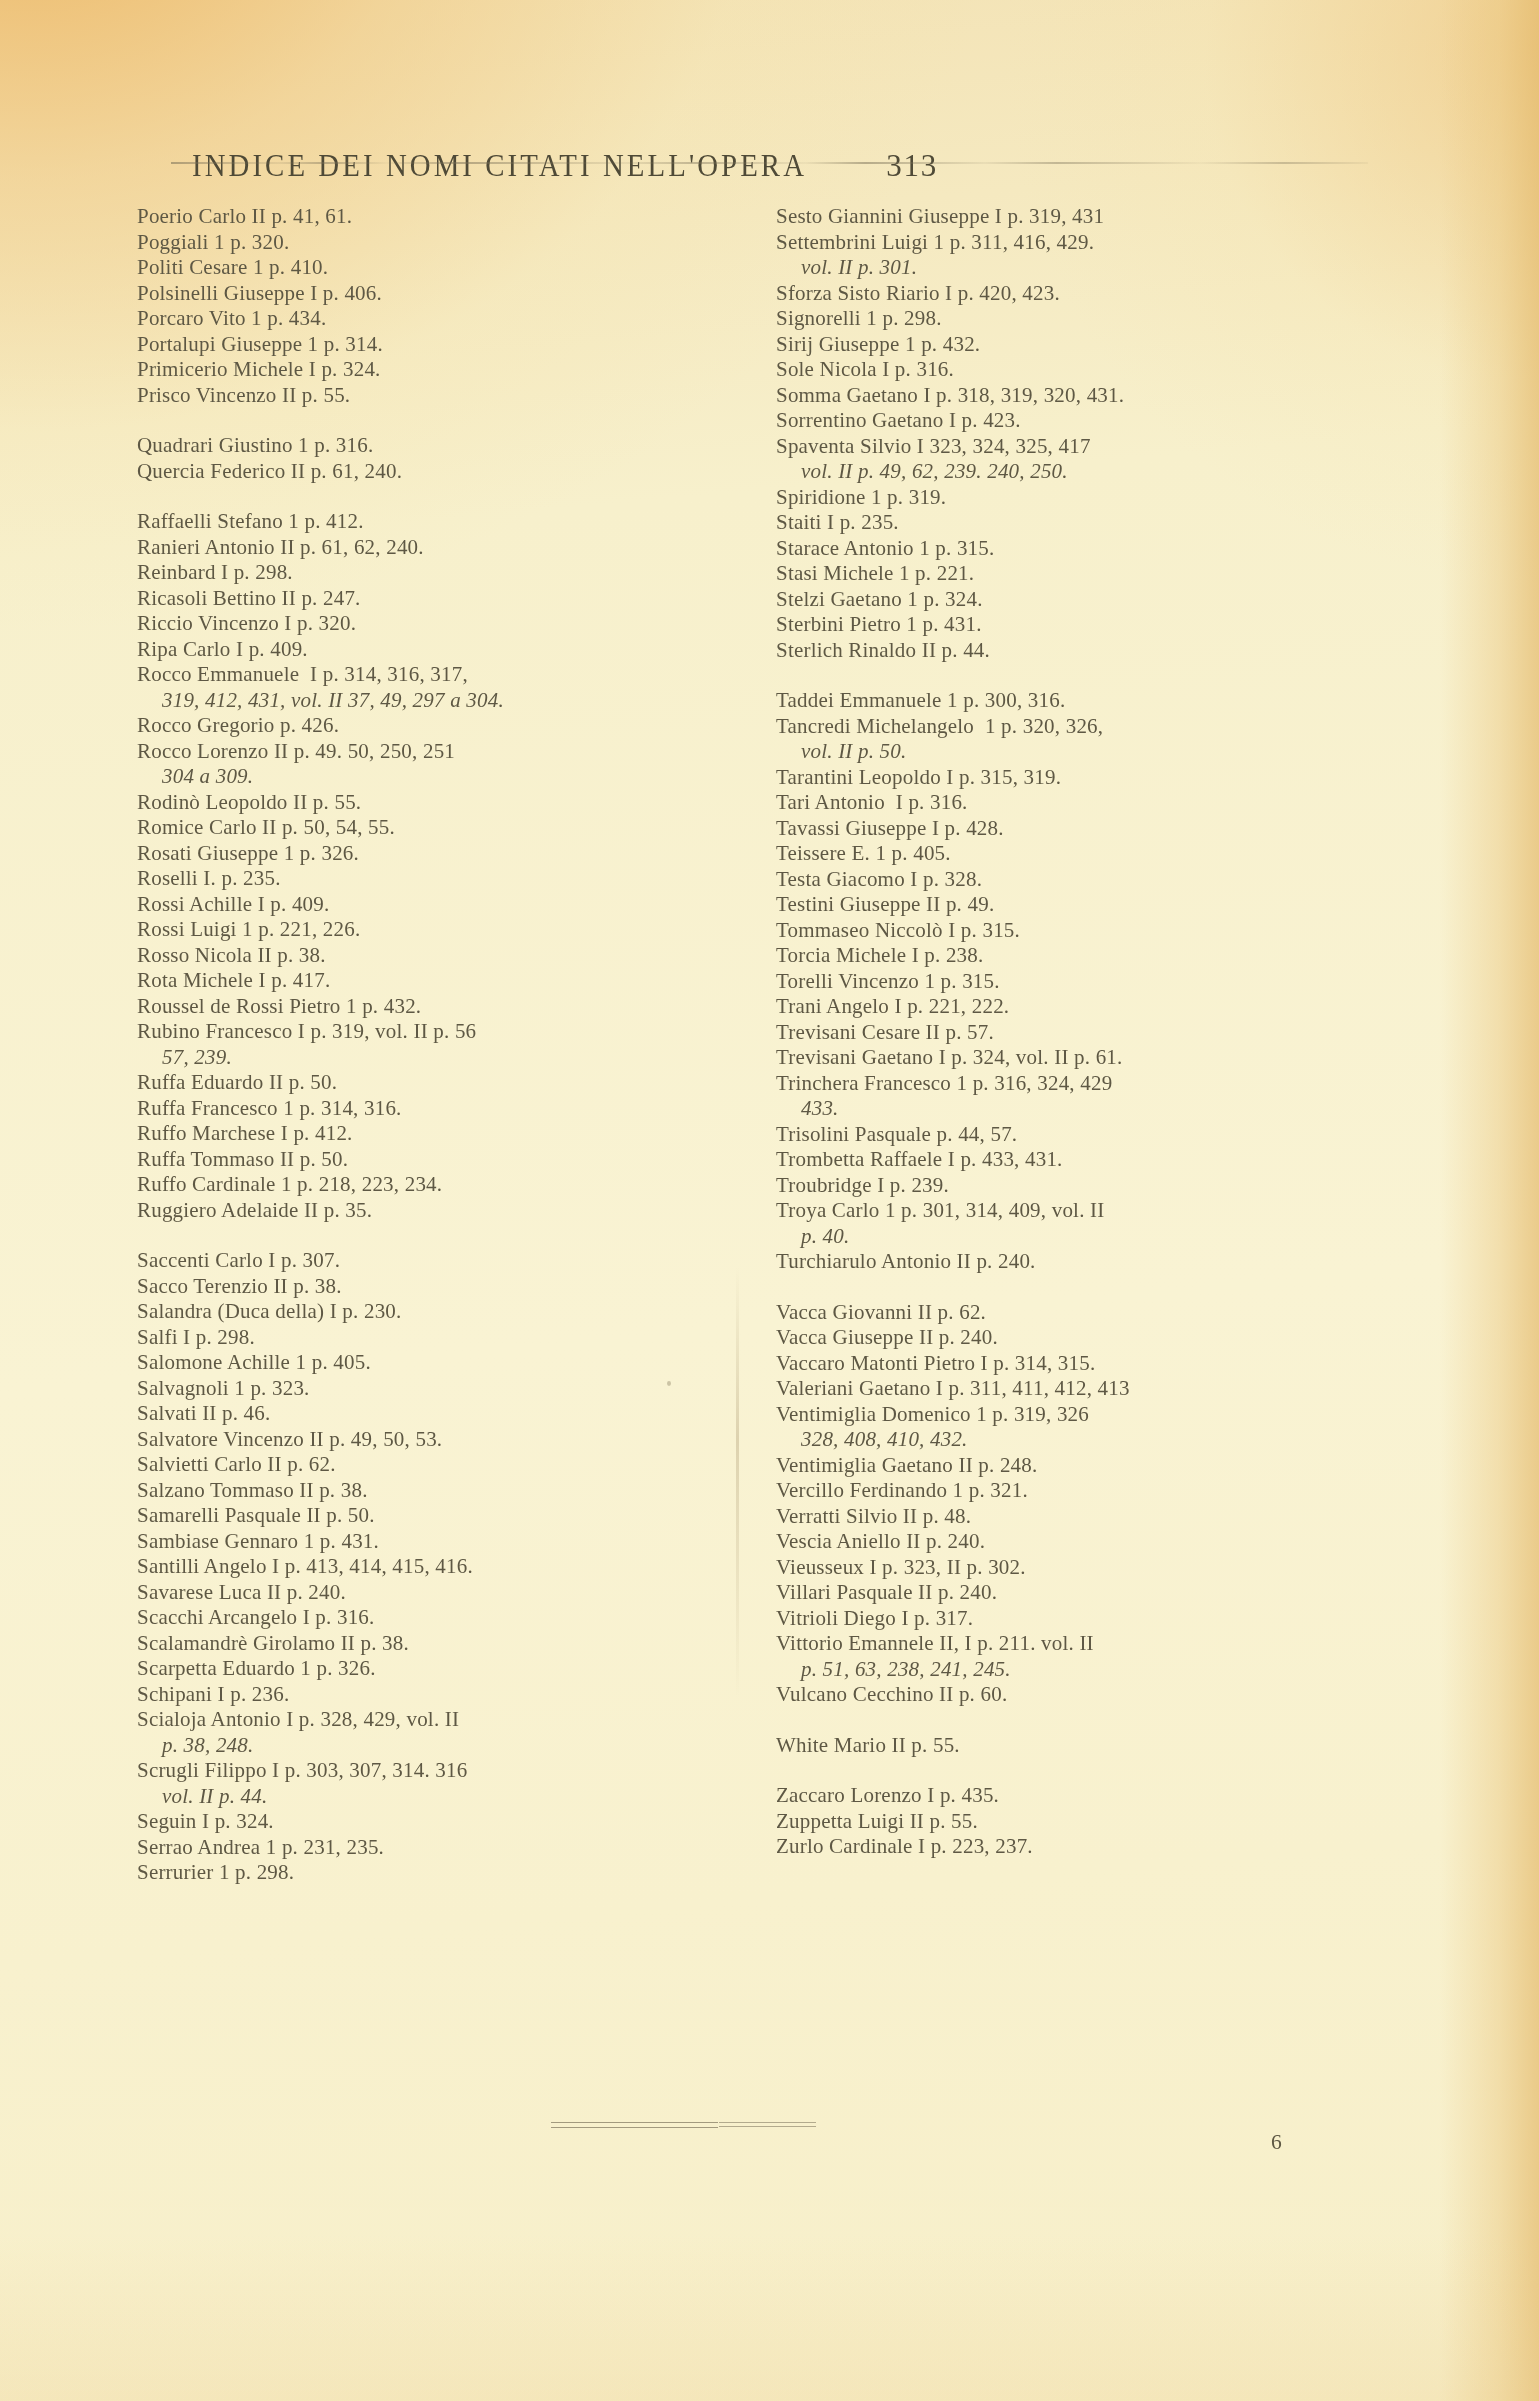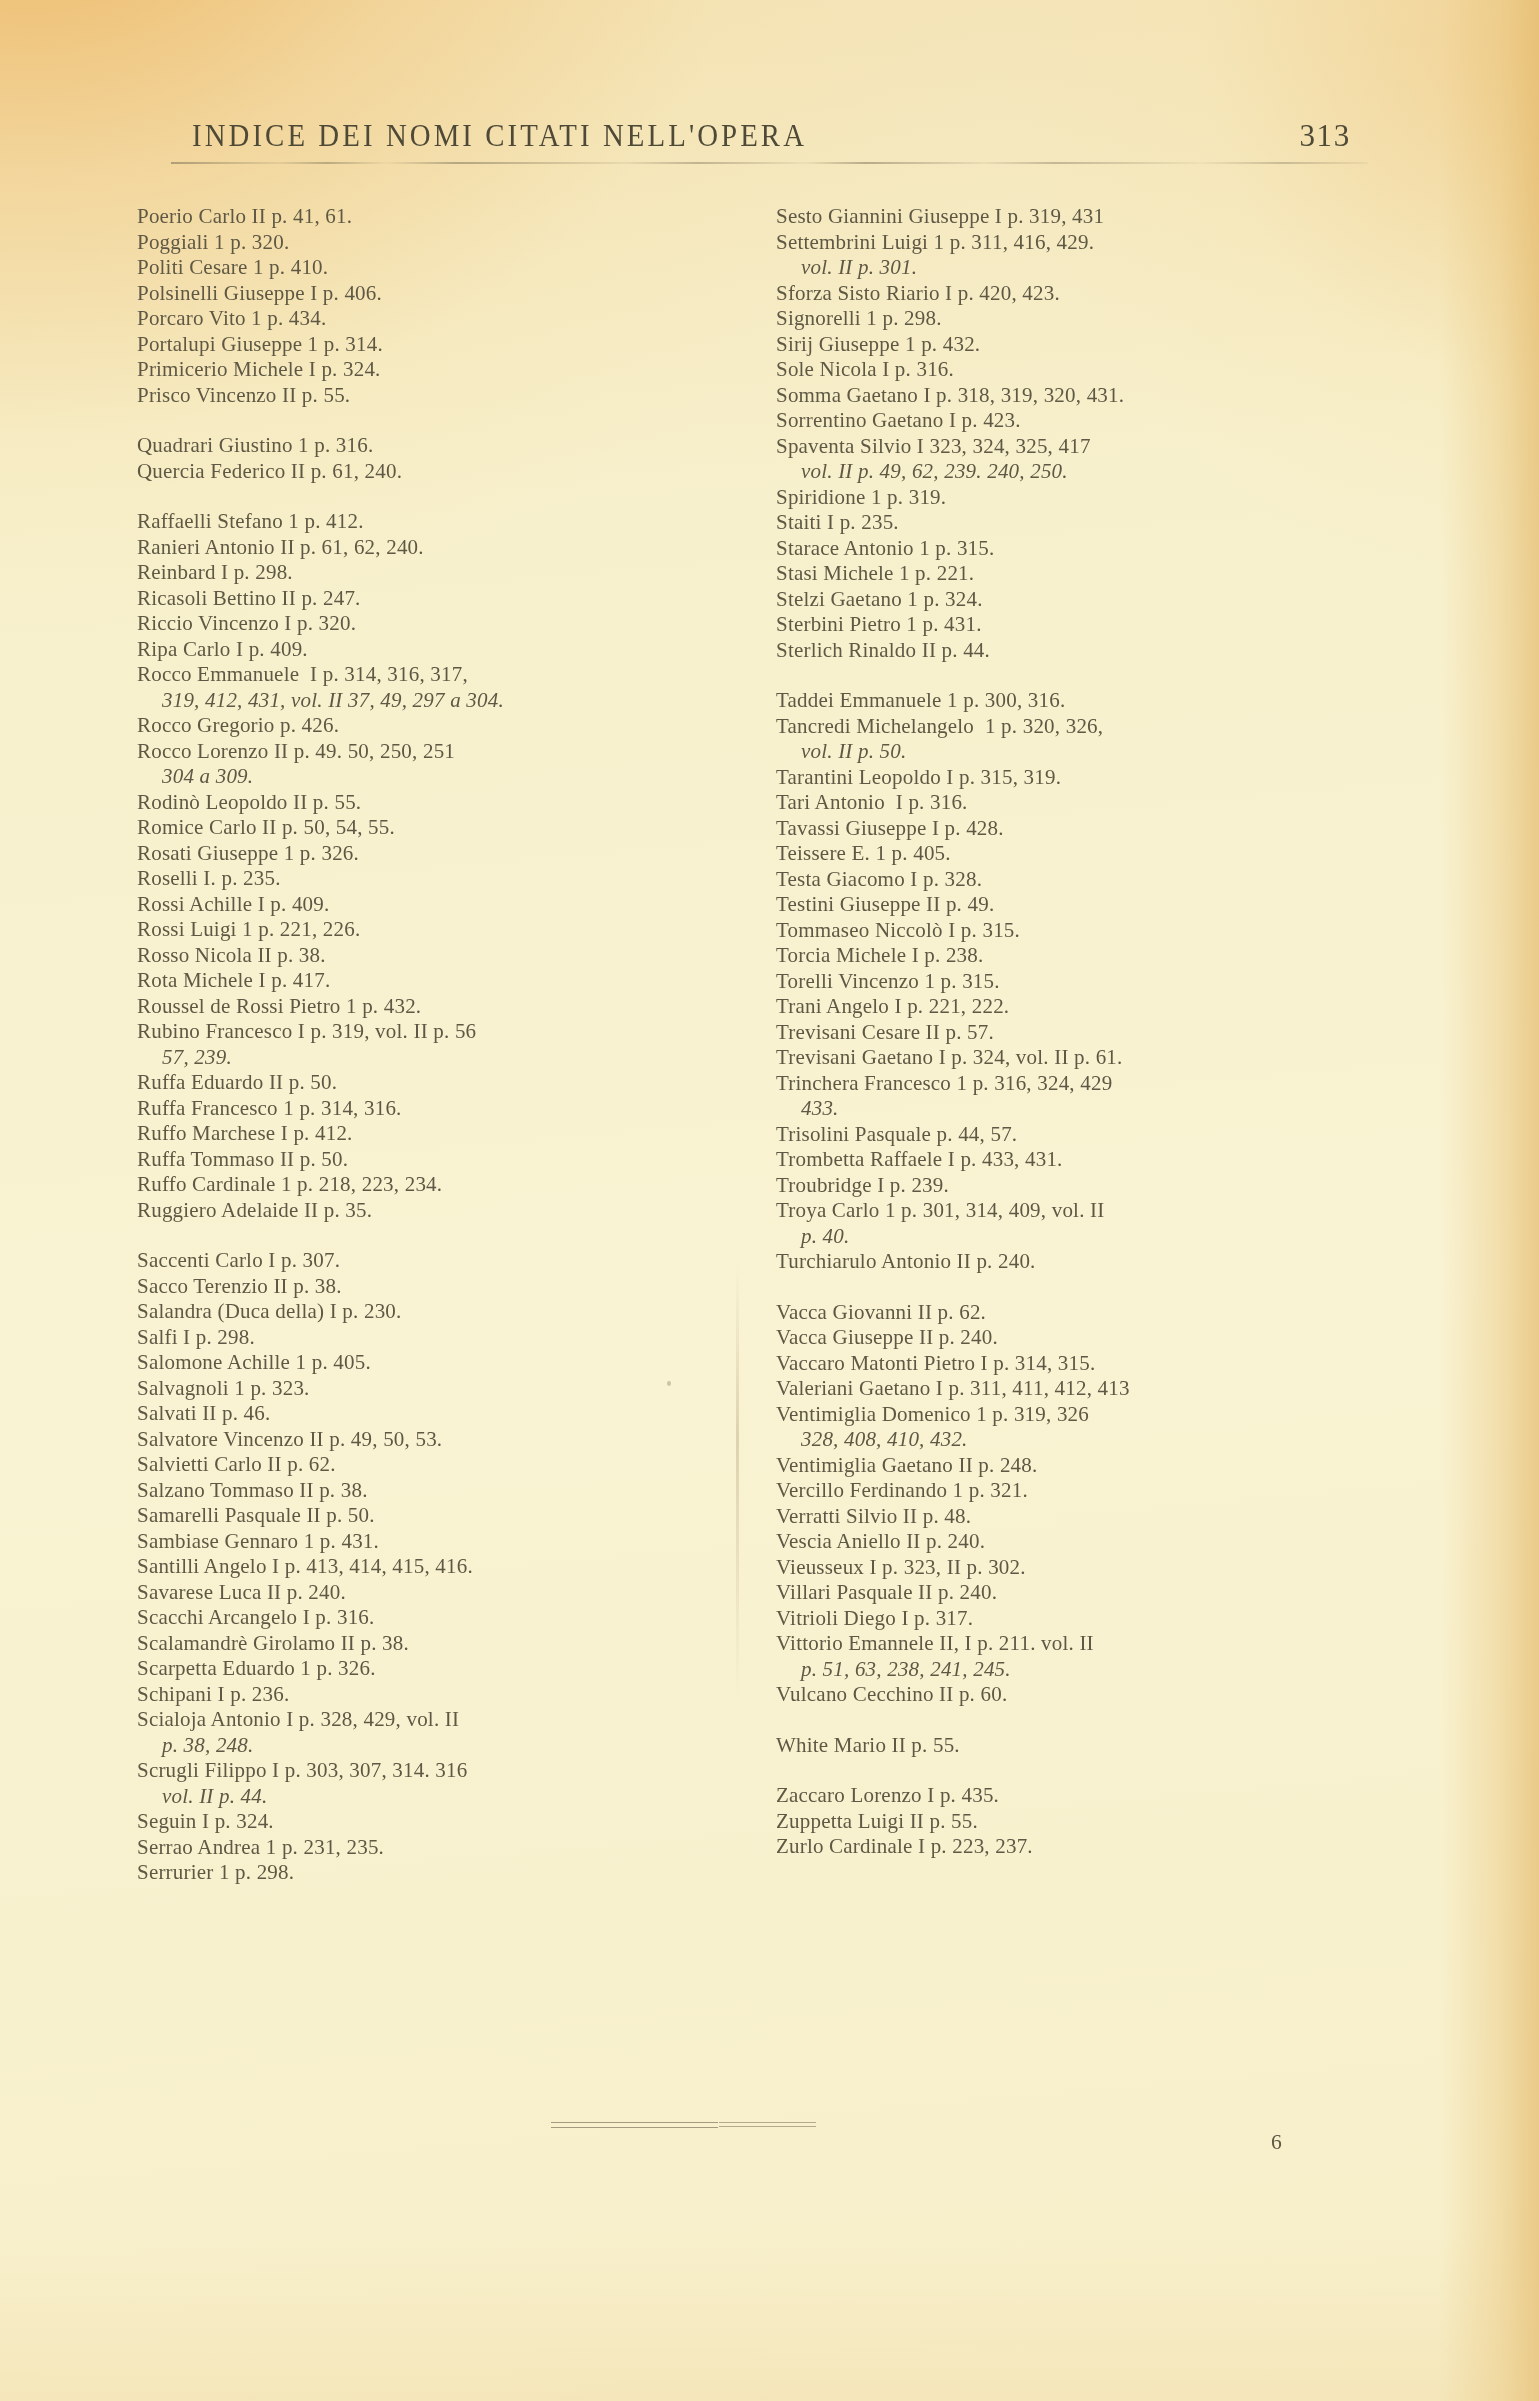--- a/index.html
+++ b/index.html
@@ -45,36 +45,36 @@
   }
 
   
   .runhead {
     position: absolute;
     left: 192px;
     top: 118px;
     width: 1159px;
     display: flex;
     align-items: baseline;
-    justify-content: space-between;
   }
   .runhead-title {
     font-family: "Liberation Serif", serif;
     font-size: 31px;
     letter-spacing: 3.3px;
     color: #4f4a37;
     white-space: nowrap;
     transform: scaleX(0.93);
     transform-origin: left center;
   }
   .runhead-folio {
     font-size: 31px;
     letter-spacing: 1.7px;
     color: #4f4a37;
     margin-left: 33px;
+    margin-top: 30px;
   }
   .runhead-rule {
     position: absolute;
     left: 171px;
     top: 162px;
     width: 1197px;
     height: 1.7px;
     background: linear-gradient(to right,
       rgba(120,110,85,0.55) 0%, rgba(120,110,85,0.12) 9%,
       rgba(120,110,85,0.45) 13%, rgba(140,130,100,0.05) 18%,

